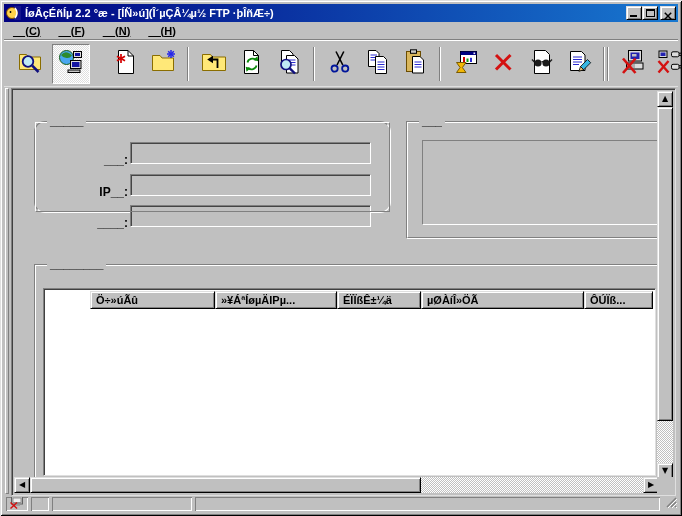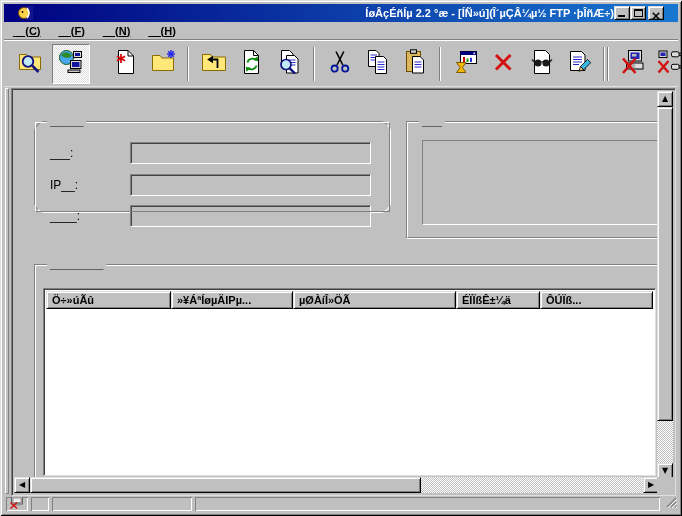--- a/index.html
+++ b/index.html
@@ -4,21 +4,21 @@
 <style>
   * { margin:0; padding:0; box-sizing:border-box; }
   html,body { width:682px; height:516px; overflow:hidden; }
   body { font-family:"Liberation Sans","DejaVu Sans",sans-serif; font-size:12px; color:#000; }
 
   #window { position:relative; width:682px; height:516px; background:#c0c0c0;
     box-shadow: inset 1px 1px 0 #dfdfdf, inset -1px -1px 0 #000, inset 2px 2px 0 #fff, inset -2px -2px 0 #808080; }
 
   
   .titlebar { position:absolute; left:4px; top:4px; right:4px; height:18px;
-    background:linear-gradient(90deg,#000080,#1878d0); display:flex; align-items:center; padding:0 14px;text-align:right; }
+    background:linear-gradient(90deg,#000080,#1878d0); display:flex; align-items:center; padding:0 2px; }
   .titlebar .appicon { width:16px; height:16px; margin-right:3px; flex:0 0 auto; }
   .titlebar .title { color:#fff; font-weight:bold; font-size:11px; white-space:nowrap; overflow:hidden; flex:1; letter-spacing:0; }
   .capbtns { display:flex; gap:0; }
   .cap-btn { width:16px; height:14px; background:#c0c0c0; position:relative;
     border:1px solid; border-color:#dfdfdf #000 #000 #dfdfdf;
     box-shadow: inset 1px 1px 0 #fff, inset -1px -1px 0 #808080; }
   .cap-btn.close { margin-left:2px; }
   .g-min { position:absolute; left:3px; bottom:2px; width:7px; height:2px; background:#000; }
   .g-max { position:absolute; left:3px; top:2px; width:9px; height:8px; border:1px solid #000; border-top-width:2px; }
   .g-close { position:absolute; left:3px; top:2px; }
@@ -46,31 +46,31 @@
   .view { position:absolute; left:11px; top:88px; width:665px; height:408px; background:#c0c0c0;
     border:1px solid; border-color:#808080 #dfdfdf #dfdfdf #808080; box-shadow: inset 1px 1px 0 #404040; }
   .pane { position:absolute; left:2px; top:2px; width:645px; height:388px; overflow:hidden; background:#c0c0c0; }
 
   
   .gb { position:absolute; border:1px solid; border-color:#808080 #fff #fff #808080; }
   .gb::after { content:""; position:absolute; inset:0; border:1px solid; border-color:#fff #808080 #808080 #fff; pointer-events:none; }
   .gb .cap { position:absolute; top:-8px; left:12px; background:#c0c0c0; padding:0 3px; font-weight:bold; line-height:14px; z-index:2; }
 
   .frow { position:absolute; left:0; height:24px; width:100%; }
-  .flabel { position:absolute; left:15px; top:0; width:78px; line-height:24px; font-weight:normal; white-space:nowrap; }
+  .flabel { position:absolute; left:15px; top:7px; width:78px; line-height:24px; font-weight:bold; white-space:nowrap;text-align:right; }
   .field { position:absolute; left:95px; top:1px; width:241px; height:22px; background:#c0c0c0;
     border:1px solid; border-color:#808080 #fff #fff #808080; box-shadow: inset 1px 1px 0 #454545;
     font-family:inherit; font-size:12px; padding:0 4px; color:#000; outline:none; }
   .inset1 { position:absolute; background:#c0c0c0; border:1px solid; border-color:#808080 #fff #fff #808080; }
 
   
   .list { position:absolute; left:29px; top:197px; width:613px; height:188px; background:#fff;
     border:1px solid; border-color:#808080 #dfdfdf #dfdfdf #808080; box-shadow: inset 1px 1px 0 #404040;
     display:flex; flex-direction:column; overflow:hidden; padding:2px; }
-  .lheader { display:flex; height:18px; flex:0 0 auto; }
+  .lheader { display:flex; height:18px; flex:0 0 auto;padding-left:44px; }
   .hcell { height:18px; background:#c0c0c0; border:1px solid; border-color:#dfdfdf #000 #000 #dfdfdf;
     box-shadow: inset 1px 1px 0 #fff, inset -1px -1px 0 #808080;
     font-size:11px; font-weight:bold; line-height:15px; padding:1px 2px 0 5px;
     white-space:nowrap; overflow:hidden; flex:0 0 auto; }
   .hcell.last { flex:1 1 auto; }
   .lbody { flex:1; background:#fff; }
 
   
   .dither { background-color:#c0c0c0;
     background-image:linear-gradient(45deg,#fff 25%,transparent 25%,transparent 75%,#fff 75%),
@@ -355,22 +355,22 @@
       </div>
 
       <div class="gb" style="left:20px; top:173px; width:700px; height:330px;">
         <span class="cap">________</span>
       </div>
 
       <div class="list">
         <div class="lheader">
           <div class="hcell" style="width:125px">Ö÷»úÃû</div>
           <div class="hcell" style="width:122px">»¥ÁªÍøµÄIPµ...</div>
+          <div class="hcell" style="width:84px">ÉÏÏßÊ±¼ä</div>
           <div class="hcell" style="width:163px">µØÀíÎ»ÖÃ</div>
-          <div class="hcell" style="width:84px">ÉÏÏßÊ±¼ä</div>
           <div class="hcell last">ÔÚÏß...</div>
         </div>
         <div class="lbody"></div>
       </div>
     </div>
 
     <div class="vscroll dither">
       <div class="sb-btn up">
           <span class="arrow">▲</span>
         </div>

